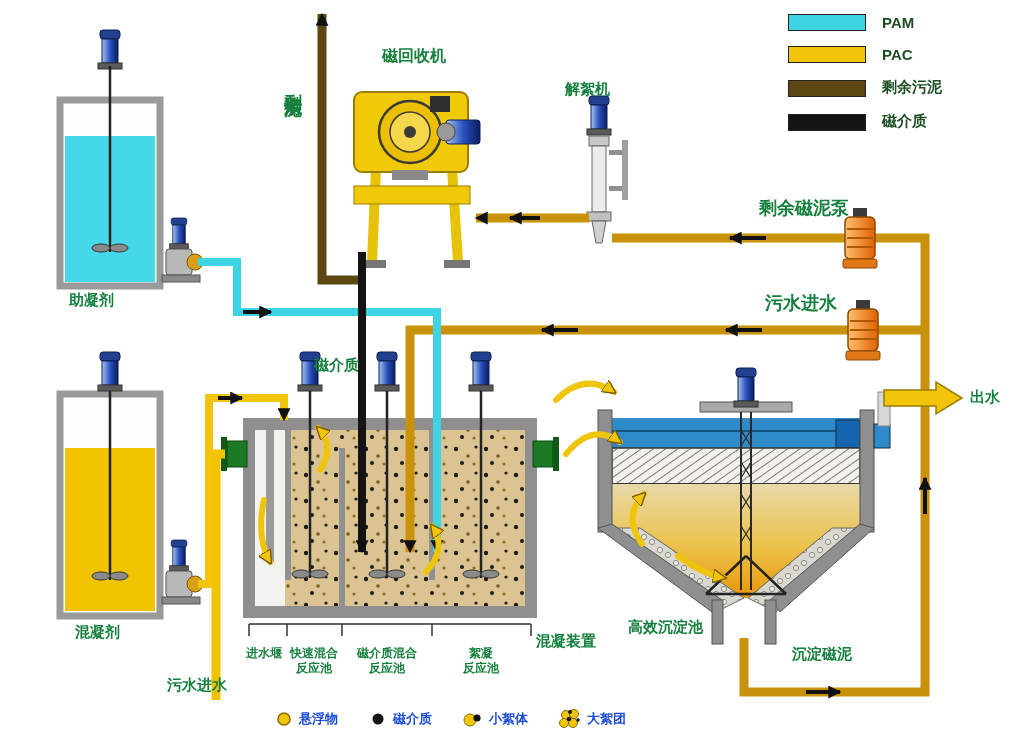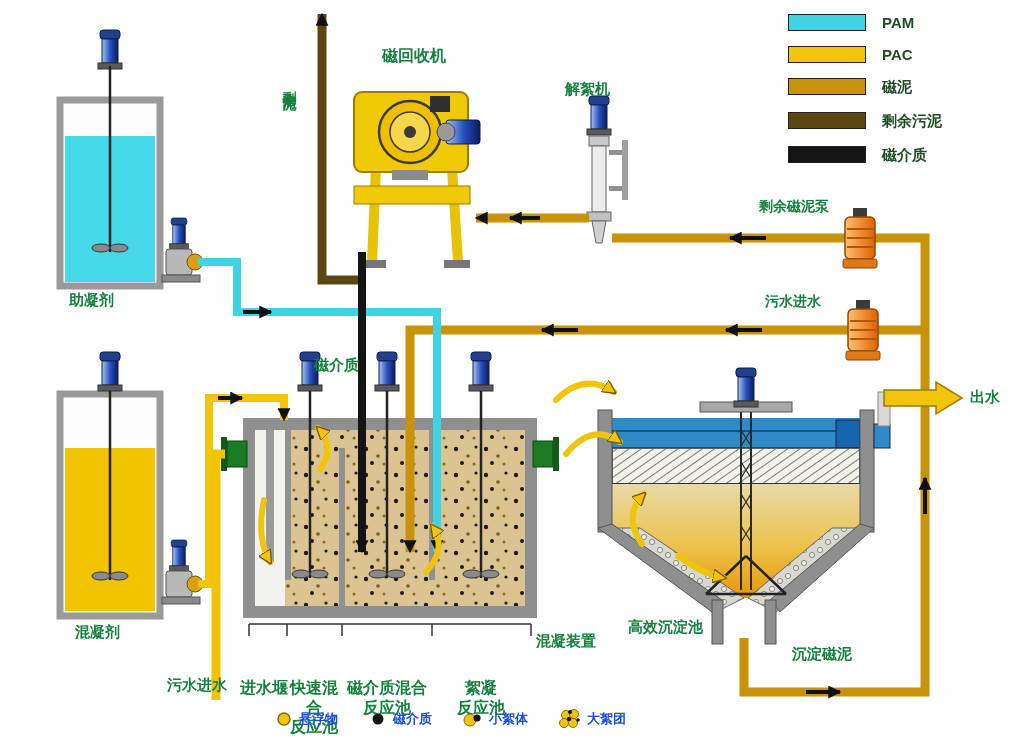--- a/index.html
+++ b/index.html
@@ -2,25 +2,25 @@
 <html><head>
 <meta charset="utf-8">
 <style>
   html,body{margin:0;padding:0;background:#ffffff;}
   .stage{position:relative;width:1015px;height:743px;background:#fff;overflow:hidden;
          font-family:"Liberation Sans",sans-serif;}
   .scene{position:absolute;left:0;top:0;}
   .lbl{position:absolute;color:#15803d;font-size:15px;font-weight:600;
        white-space:pre-line;line-height:1.22;}
   .lbl.big{font-size:16px;}
-  .lbl.mid{font-size:14px;}
-  .lbl.small{font-size:16px;text-align:center;margin-top:32px;}
+  .lbl.mid{font-size:18px;}
+  .lbl.small{font-size:12px;text-align:center;}
   .lbl.vert{writing-mode:vertical-rl;letter-spacing:2px;}
   .legend{position:absolute;left:788px;top:14px;display:flex;flex-direction:column;gap:15px;}
-  .lrow{display:flex;align-items:flex-start;gap:16px;}
+  .lrow{display:flex;align-items:flex-end;gap:16px;}
   .ltxt{color:#1d4d23;font-size:15px;font-weight:700;min-width:66px;}
   .bleg{position:absolute;left:274px;top:708px;display:flex;align-items:center;gap:30px;}
   .bitem{display:flex;align-items:center;gap:5px;color:#1d4ed8;font-size:13px;font-weight:600;}
 </style>
 </head>
 <body>
 
 <div class="stage">
 
   <svg class="scene" width="1015" height="743" viewBox="0 0 1015 743">
@@ -259,26 +259,20 @@
       <span class="ltxt">PAM</span>
     </div>
     <div class="lrow">
       <svg width="78" height="17">
           <rect x="0.5" y="0.5" width="77" height="16" stroke="#222" fill="#f2c40a"></rect>
         </svg>
       <span class="ltxt">PAC</span>
     </div>
     <div class="lrow">
       <svg width="78" height="17">
-          <rect x="0.5" y="0.5" width="77" height="16" stroke="#222" fill="#c8920a"></rect>
-        </svg>
-      <span class="ltxt">磁泥</span>
-    </div>
-    <div class="lrow">
-      <svg width="78" height="17">
           <rect x="0.5" y="0.5" width="77" height="16" stroke="#222" fill="#5c4612"></rect>
         </svg>
       <span class="ltxt">剩余污泥</span>
     </div>
     <div class="lrow">
       <svg width="78" height="17">
           <rect x="0.5" y="0.5" width="77" height="16" stroke="#222" fill="#141414"></rect>
         </svg>
       <span class="ltxt">磁介质</span>
     </div>

